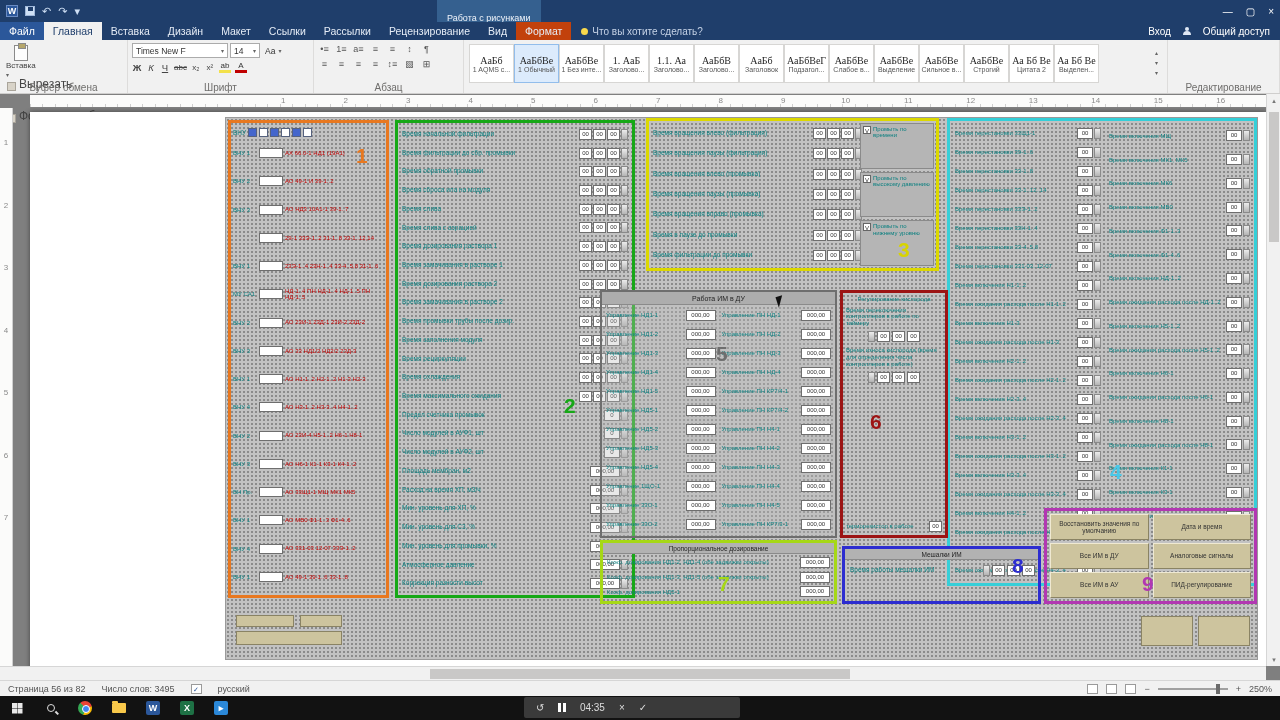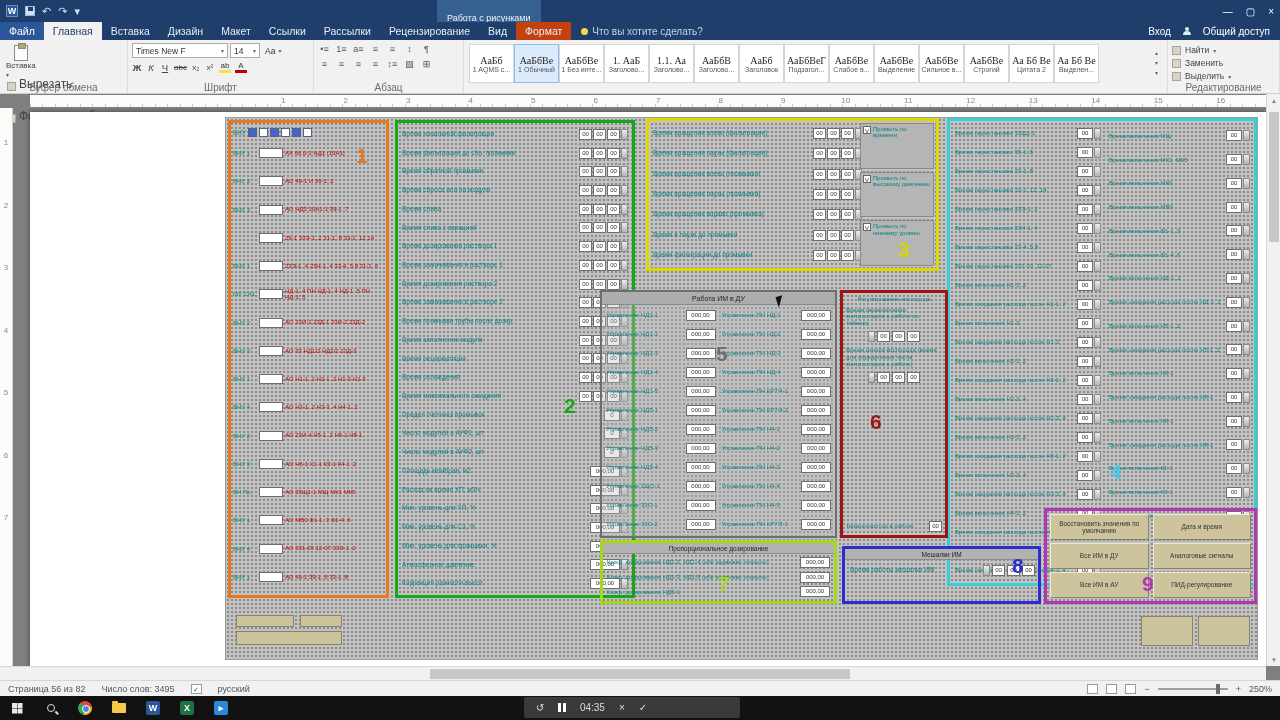--- a/index.html
+++ b/index.html
@@ -364,36 +364,20 @@
           </div>
         </div>
       <div class="galarr">
         <span>▴</span>
         <span>▾</span>
         <span>▾</span>
       </div>
     </div>
 
     <div class="group" style="width:112px;">
-      <div class="editrows">
-        <div class="editrow">
-            <span class="mic"></span>
-            <span>Найти</span>
-            <span class="dda">▾</span>
-          </div>
-        <div class="editrow">
-            <span class="mic"></span>
-            <span>Заменить</span>
-          </div>
-        <div class="editrow">
-            <span class="mic"></span>
-            <span>Выделить</span>
-            <span class="dda">▾</span>
-          </div>
-      </div>
       <div class="glabel">Редактирование</div>
     </div>
   </div>
 
   <div class="rulerband">
     <div class="hruler">
 
     <span>1</span>
         <span>2</span>
         <span>3</span>

